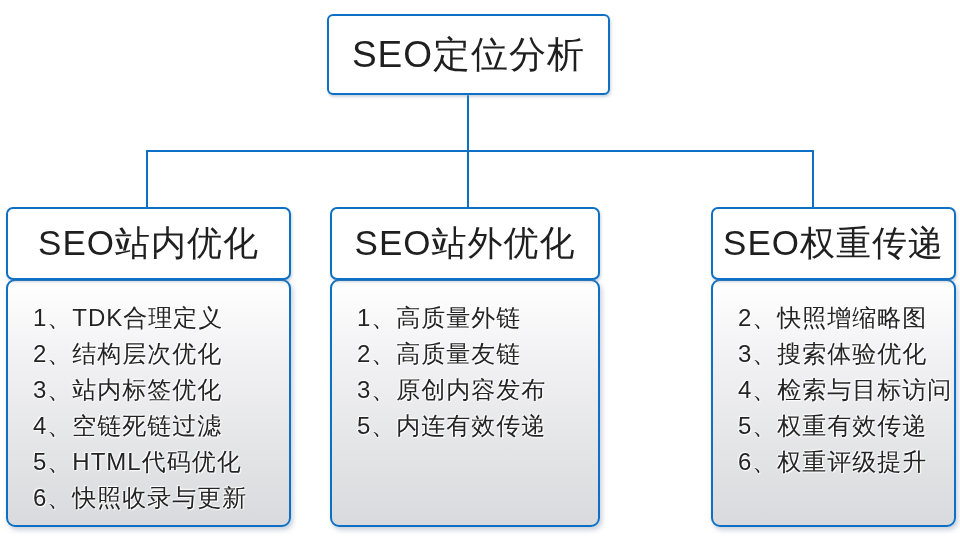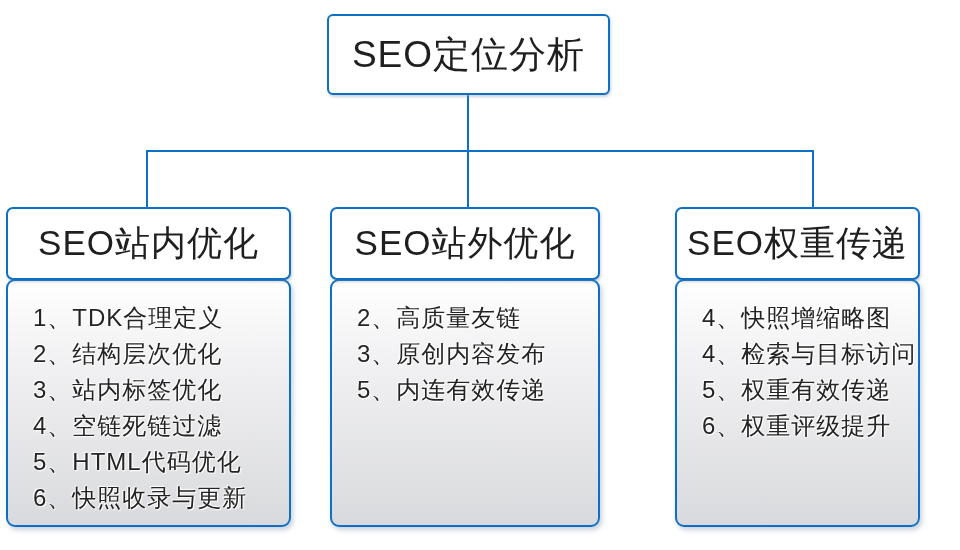--- a/index.html
+++ b/index.html
@@ -41,21 +41,21 @@
   .conn { position: absolute; background: var(--line); z-index: 1; }
   .conn-root-v { left: 467px; top: 95px; width: 2px; height: 57px; }
   .conn-h      { left: 146px; top: 150px; width: 668px; height: 2px; }
   .conn-v0     { left: 146px; top: 150px; width: 2px; height: 58px; }
   .conn-v1     { left: 467px; top: 150px; width: 2px; height: 58px; }
   .conn-v2     { left: 812px; top: 150px; width: 2px; height: 58px; }
   
   .group { position: absolute; top: 207px; z-index: 2; }
   .g0 { left: 6px;   width: 285px; }
   .g1 { left: 330px; width: 270px; }
-  .g2 { left: 635px; width: 285px; padding-left: 40px; }
+  .g2 { left: 671px; width: 285px; padding-left: 40px; }
   .group-header {
     height: 73px;
     background: var(--header-bg);
     border: 2px solid var(--line);
     border-radius: 7px;
     display: flex; align-items: center; justify-content: center;
     font-size: 35px;
     font-weight: 300;
     letter-spacing: 1px;
     box-shadow: 1px 2px 3px rgba(110,130,155,0.35);
@@ -110,31 +110,33 @@
       <div class="item">5、HTML代码优化</div>
       <div class="item">6、快照收录与更新</div>
     </div>
   </div>
 
   <div class="group g1">
     <div class="group-header">
       <span>SEO站外优化</span>
     </div>
     <div class="group-body">
+      <div class="item">1、高质量外链</div>
       <div class="item">2、高质量友链</div>
       <div class="item">3、原创内容发布</div>
       <div class="item">5、内连有效传递</div>
     </div>
   </div>
 
   <div class="group g2">
     <div class="group-header">
       <span>SEO权重传递</span>
     </div>
     <div class="group-body">
-      <div class="item">4、快照增缩略图</div>
+      <div class="item">2、快照增缩略图</div>
+      <div class="item">3、搜索体验优化</div>
       <div class="item">4、检索与目标访问</div>
       <div class="item">5、权重有效传递</div>
       <div class="item">6、权重评级提升</div>
     </div>
   </div>
 
 </div>
 
 </body></html>

